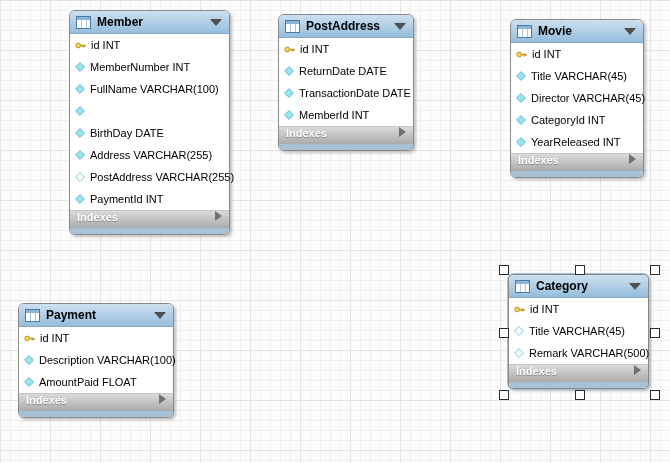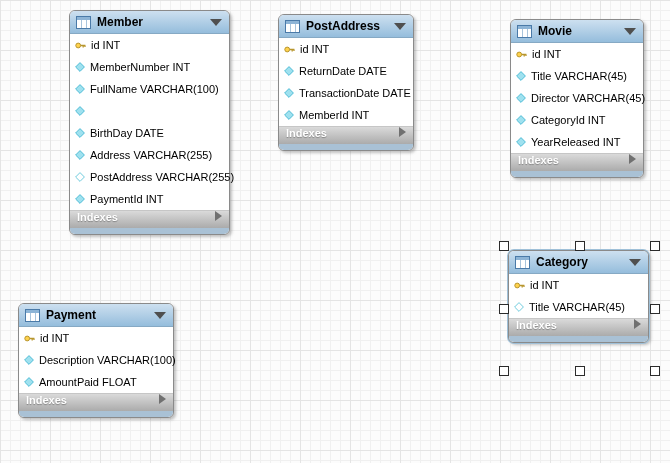--- a/index.html
+++ b/index.html
@@ -73,20 +73,21 @@
   .handle{
     position:absolute;
     width:8px;height:8px;
     background:#fff;
     border:1px solid #2b2b2b;
     box-sizing:content-box;
     z-index:5;
   }
   .selected{
     box-shadow:0 0 0 1px #9fc0d8, 2px 2px 3px rgba(80,80,80,0.35);
+    margin-top:24px;
   }
 </style>
 </head>
 <body>
 
 <div class="canvas">
     <div class="table-node" style="left: 21px; top: 10px; width: 159px; margin-left: 48px;">
     <div class="table-title">
       <span class="icon">
         <svg width="15" height="13" viewBox="0 0 15 13">
@@ -343,20 +344,29 @@
   </div>
         <div class="col-row">
 
     <span class="icon">
       <svg width="10" height="10" viewBox="0 0 10 10">
         <polygon points="5,0.6 9.4,5 5,9.4 0.6,5" fill="#ffffff" stroke="#6fcbdd"></polygon>
       </svg>
     </span>
     <span>Title VARCHAR(45)</span>
   </div>
+        <div class="col-row">
+
+    <span class="icon">
+      <svg width="10" height="10" viewBox="0 0 10 10">
+        <polygon points="5,0.6 9.4,5 5,9.4 0.6,5" fill="#ffffff" stroke="#6fcbdd"></polygon>
+      </svg>
+    </span>
+    <span>Remark VARCHAR(500)</span>
+  </div>
       </div>
     <div class="indexes-bar">
       <span>Indexes</span>
       <span class="indexes-arrow"></span>
     </div>
     <div class="table-footer"></div>
   <div class="handle" style="left: -10px; top: -10px;"></div>
       <div class="handle" style="left: 66px; top: -10px;"></div>
       <div class="handle" style="left: 141px; top: -10px;"></div>
       <div class="handle" style="left: -10px; top: 53px;"></div>

